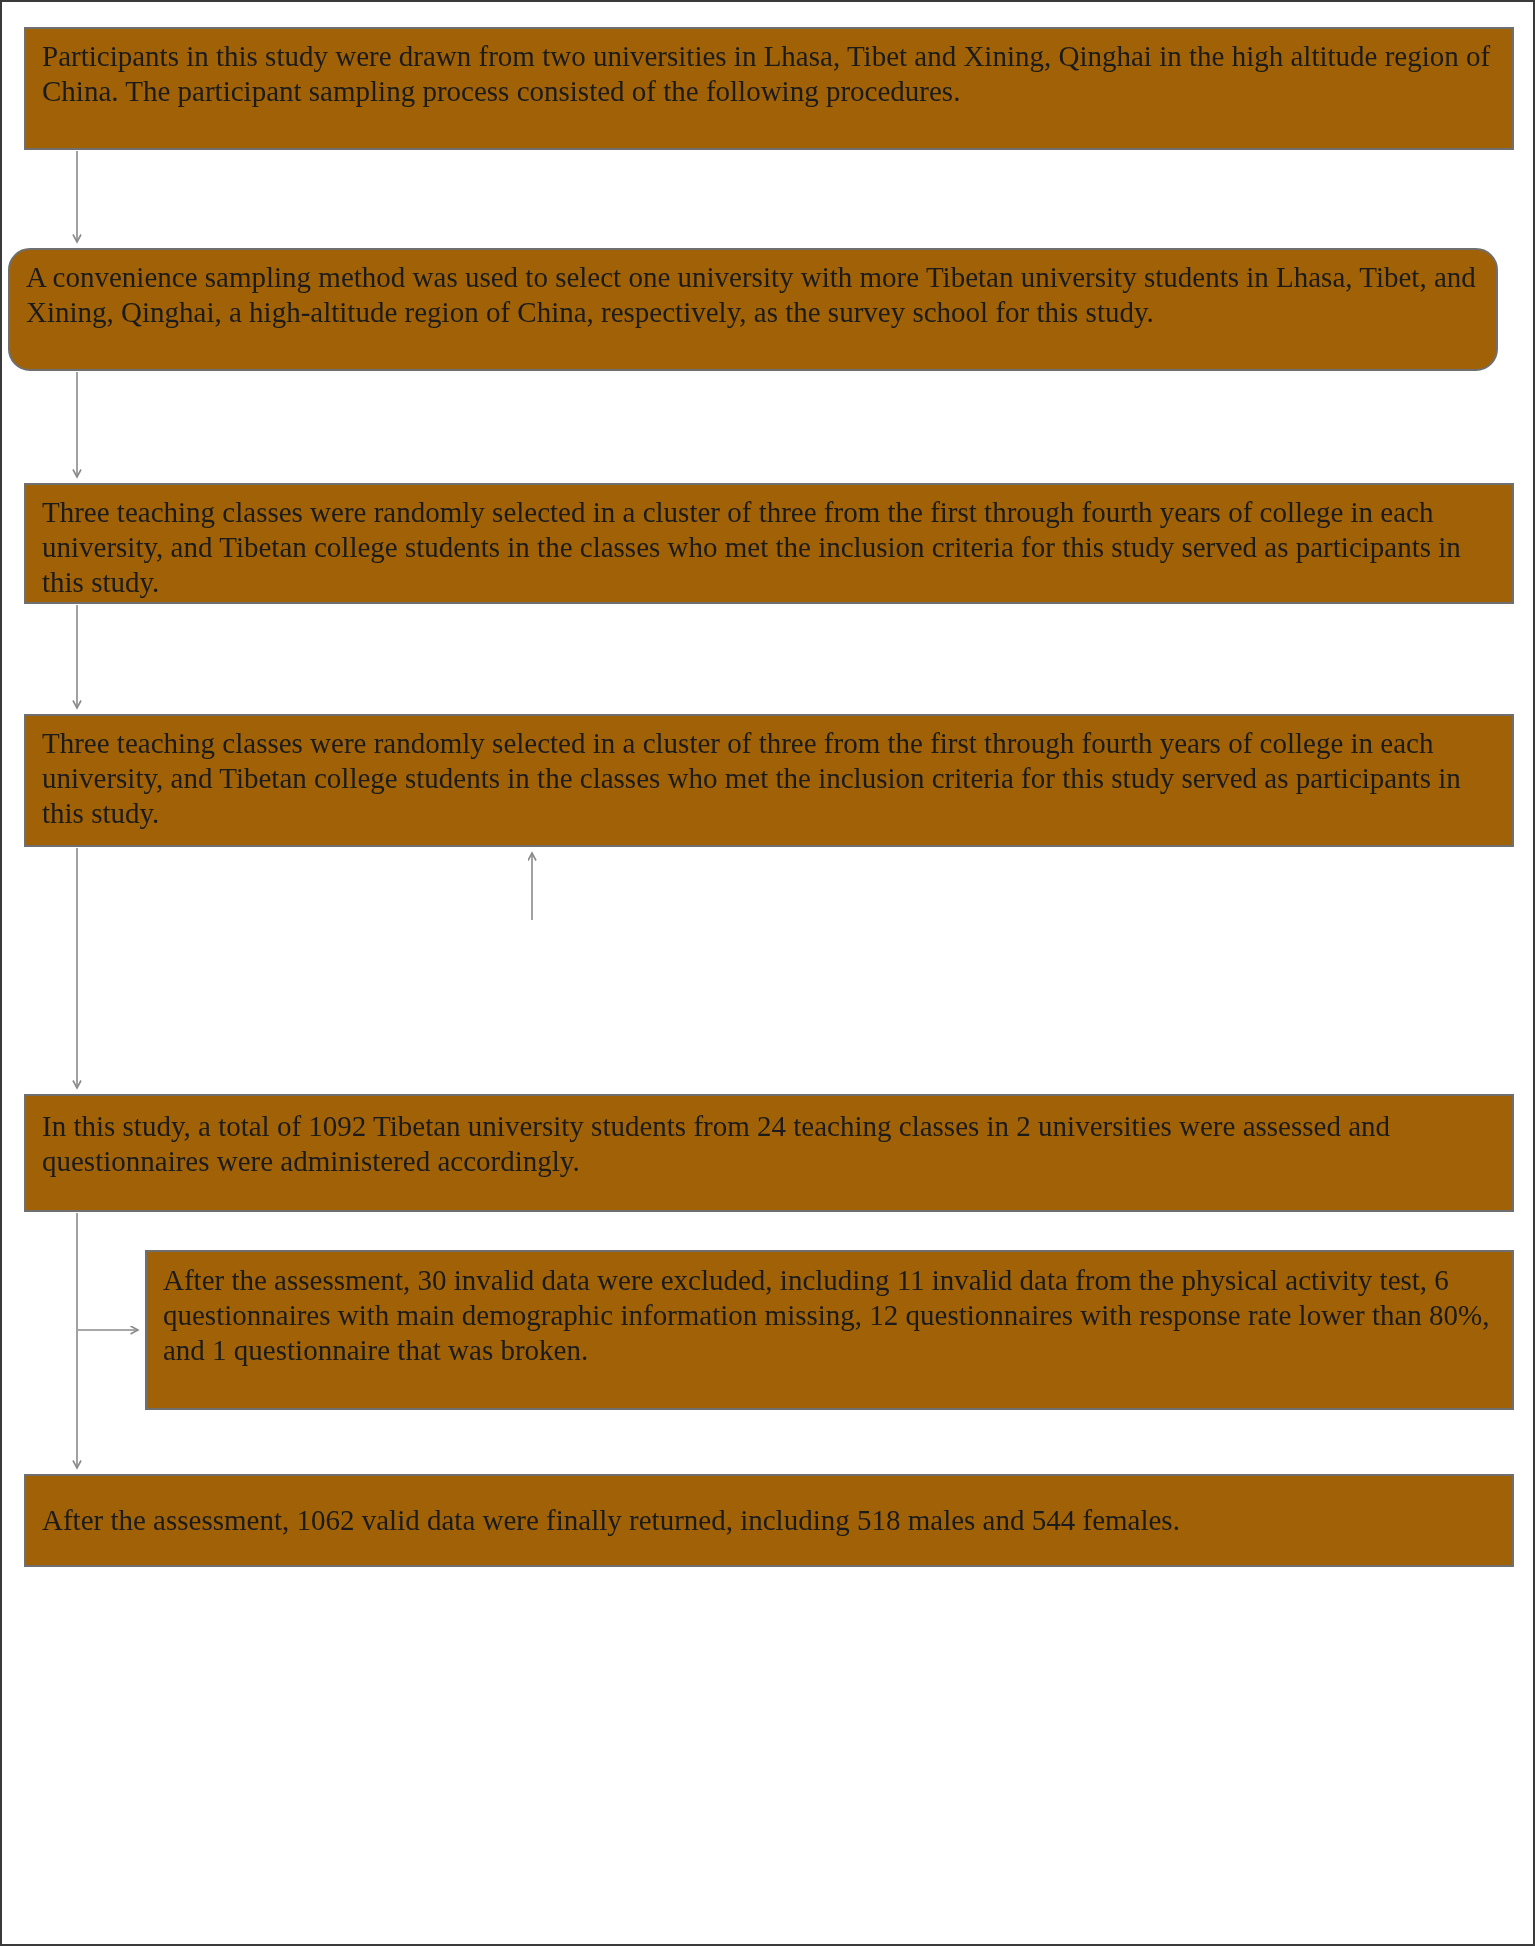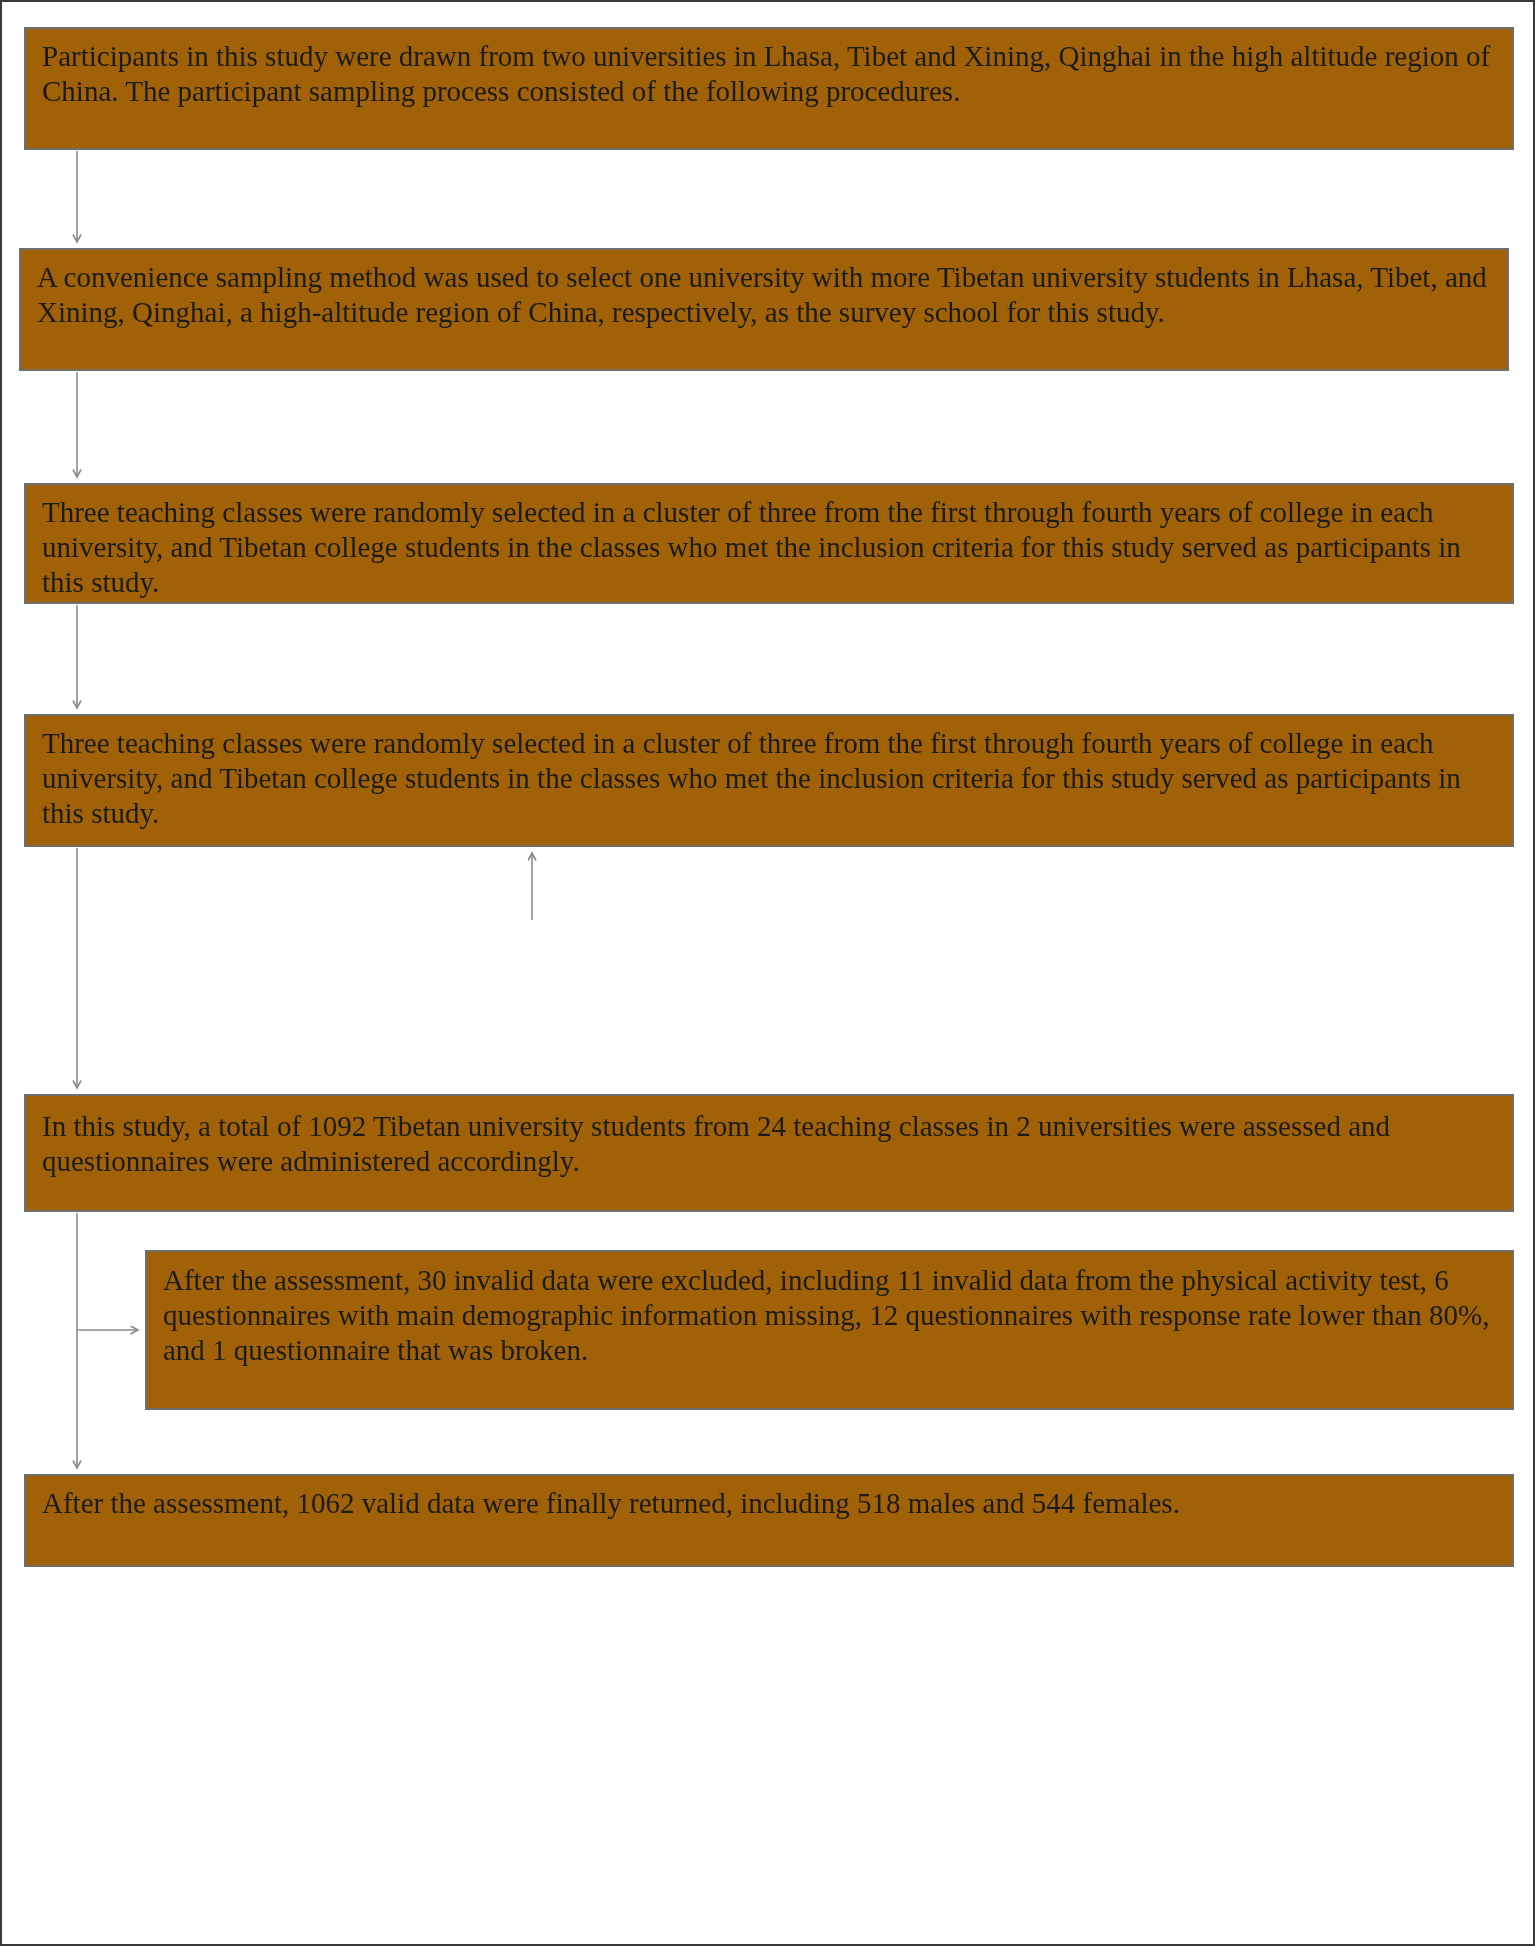--- a/index.html
+++ b/index.html
@@ -29,27 +29,27 @@
   .box {
     position: absolute;
     border: 2px solid var(--box-border);
     background: #a16207;
     font-size: 29px;
     line-height: 1.2;
     padding: 10px 16px;
   }
   .box p { margin: 0; }
   .b1  { left: 22px;  top: 25px;   width: 1490px; height: 123px; }
-  .b2  { left: 17px;  top: 246px;  width: 1490px; height: 123px; }
+  .b2  { left: 6px;  top: 246px;  width: 1490px; height: 123px; border-radius: 22px; }
   .b3  { left: 22px;  top: 481px;  width: 1490px; height: 121px; }
   .b4  { left: 22px;  top: 712px;  width: 1490px; height: 133px; }
   .binc{ left: 178px; top: 919px;  width: 1180px; height: 126px; text-align: justify; }
   .b5  { left: 22px;  top: 1092px; width: 1490px; height: 118px; padding-top: 13px; }
   .b6  { left: 143px; top: 1248px; width: 1369px; height: 160px; padding-top: 11px; }
-  .b7  { left: 22px;  top: 1472px; width: 1490px; height: 93px; display: flex; }
+  .b7  { left: 22px;  top: 1472px; width: 1490px; height: 93px; display: flex; align-items: center; }
 </style>
 </head>
 <body>
 
 <div class="canvas">
 
   <svg class="arrows" viewBox="0 0 1535 1946" xmlns="http://www.w3.org/2000/svg">
     <defs>
       <marker id="head" markerWidth="10" markerHeight="10" refX="8" refY="4.5" orient="auto" markerUnits="userSpaceOnUse">
         <path d="M0.5,0.5 L8,4.5 L0.5,8.5" fill="none" stroke="#8a8a8a" stroke-width="1.6"></path>

